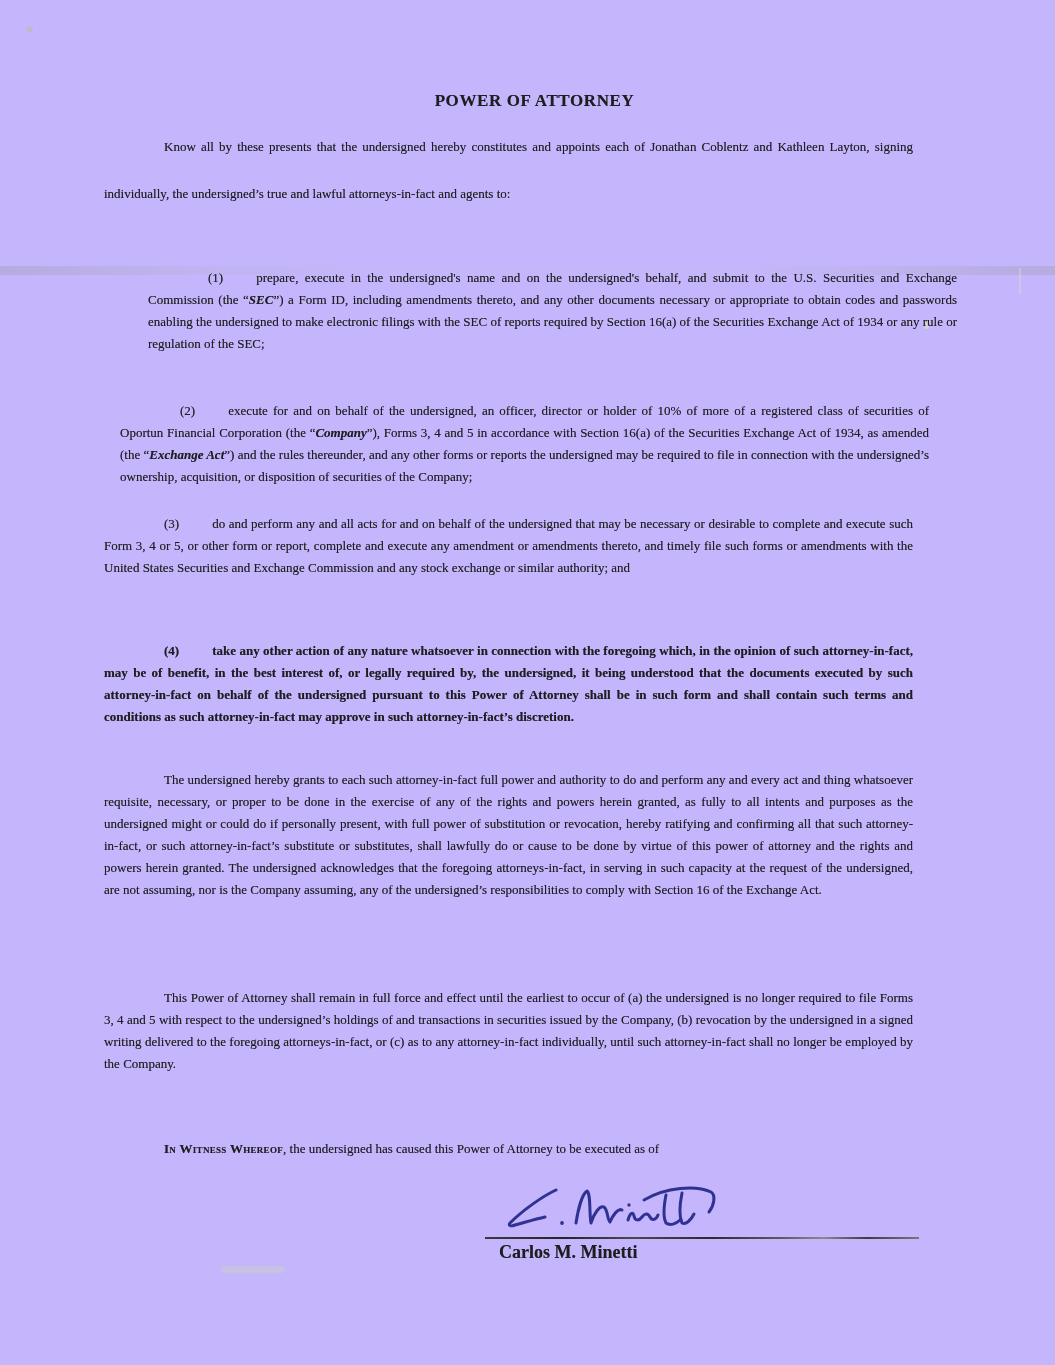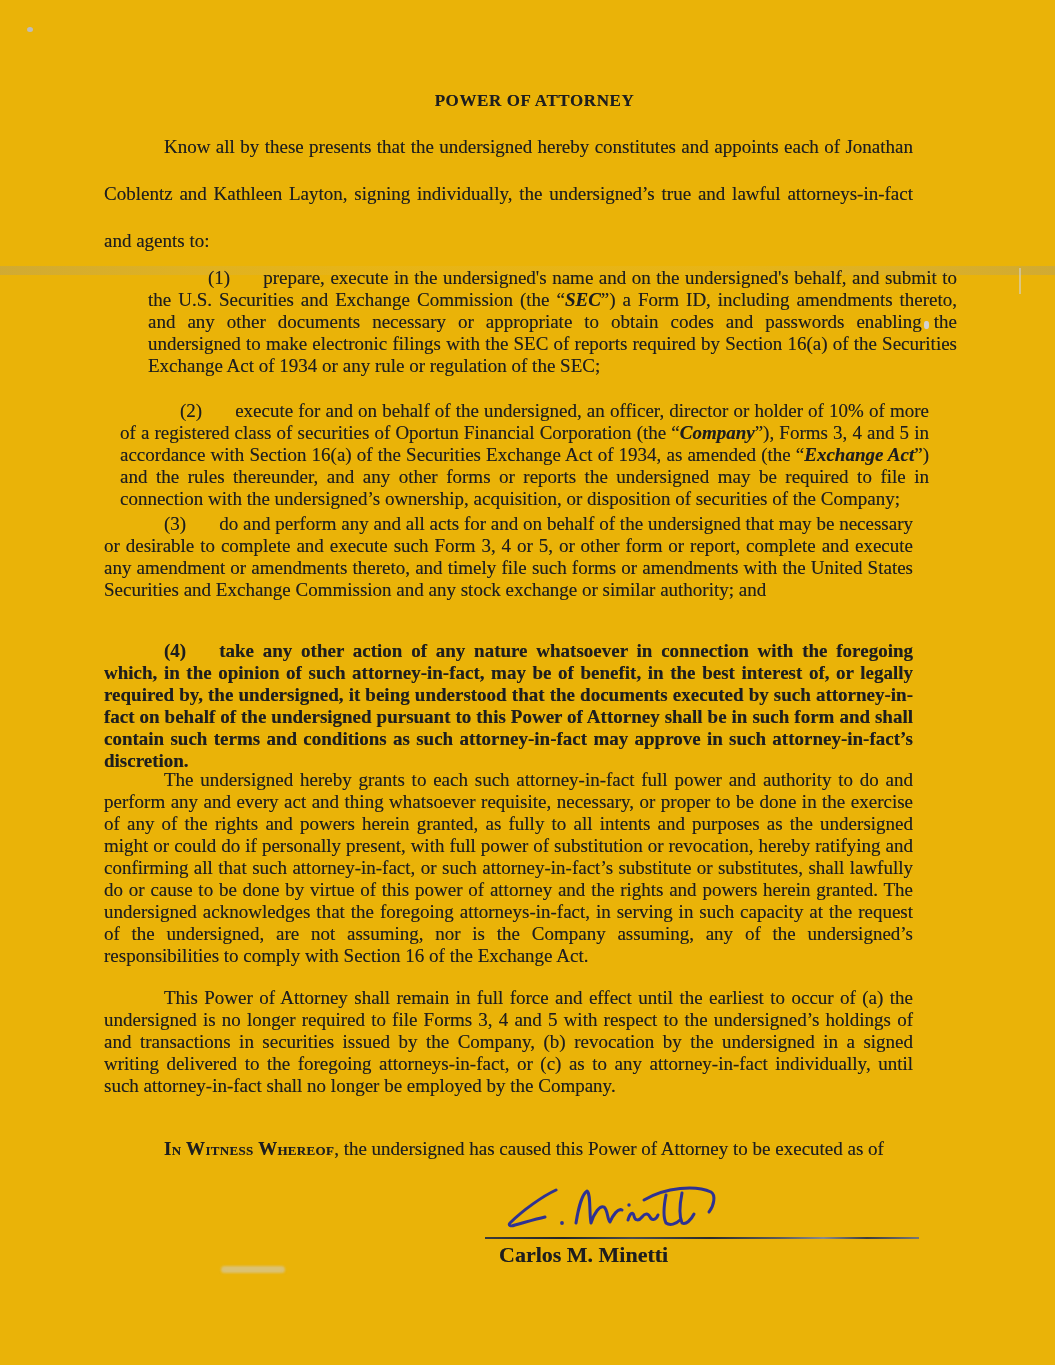--- a/index.html
+++ b/index.html
@@ -5,35 +5,35 @@
   * { margin: 0; padding: 0; box-sizing: border-box; }
   html, body { background: #ffffff; }
   body {
     font-family: "Liberation Serif", "DejaVu Serif", serif;
     color: #1e1e1e;
   }
   .page {
     position: relative;
     width: 1055px;
     height: 1365px;
-    background: #eab308;
+    background: #c4b5fd;
     overflow: hidden;
     text-shadow: 0 0 0.6px rgba(40,40,40,0.55);
   }
   .abs { position: absolute; }
   .doc-title {
     top: 90px; left: 130px; width: 809px;
     text-align: center;
     font-size: 17px; line-height: 22px;
     font-weight: bold;
     letter-spacing: 0.6px;
   }
   .para {
     left: 104px; width: 809px;
-    font-size: 19px; line-height: 22px;
+    font-size: 13px; line-height: 22px;
     text-align: justify;
     text-align-last: left;
   }
   .para.ds { line-height: 47px; }
   .indent { text-indent: 60px; }
   .tab { display: inline-block; width: 33px; }
   .seg-bi { font-weight: bold; font-style: italic; }
   .seg-sc { font-weight: bold; font-variant: small-caps; letter-spacing: 0.3px; }
   .date-line {
     left: 104px; width: 809px;
@@ -42,21 +42,21 @@
   .signature-block { left: 485px; top: 1178px; width: 440px; height: 90px; }
   .sig-svg { position: absolute; left: 13px; top: 0; width: 222px; height: 60px; }
   .sig-line {
     position: absolute; left: 0; top: 59px; width: 434px; height: 2px;
     background: linear-gradient(90deg,
       #3b3b3b 0%, #262626 18%, #4a4a4a 34%, #2b2b2b 52%,
       #5a5a5a 68%, #8a8a8a 78%, #3c3c3c 88%, #777777 100%);
   }
   .sig-name {
     position: absolute; left: 14px; top: 64px;
-    font-size: 22px; font-weight: bold; white-space: nowrap;
+    font-size: 18px; font-weight: bold; white-space: nowrap;
   }
   
   .scan-band {
     left: 0; top: 266px; width: 1055px; height: 9px;
     background: linear-gradient(90deg,
       rgba(150,150,150,0.30) 0%, rgba(170,170,170,0.16) 18%,
       rgba(200,200,200,0.07) 35%, rgba(200,200,200,0.07) 70%,
       rgba(165,165,165,0.20) 86%, rgba(150,150,150,0.30) 100%);
   }
   .speck-topleft { left: 27px; top: 27px; width: 6px; height: 5px;

